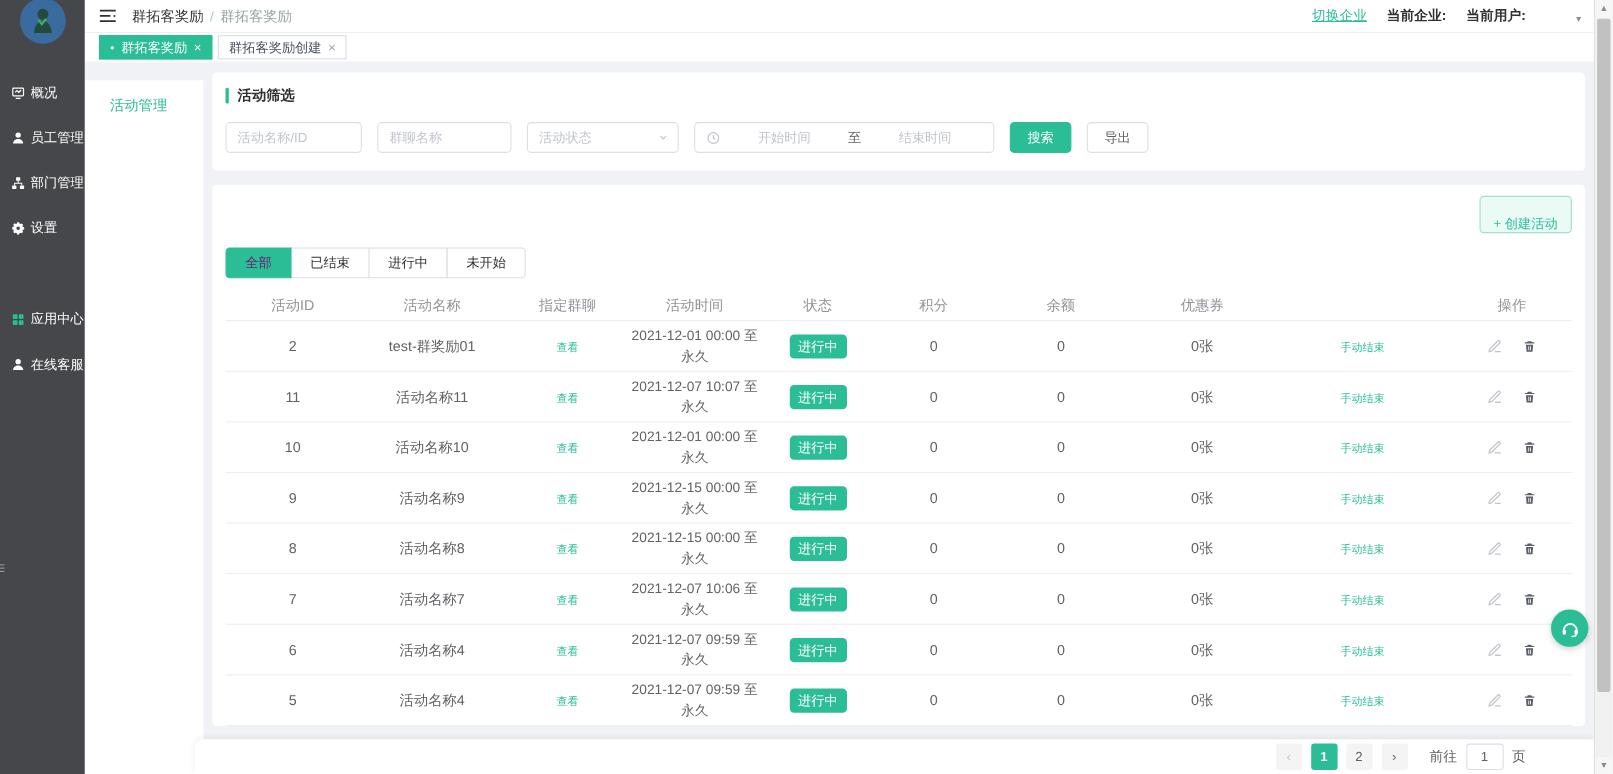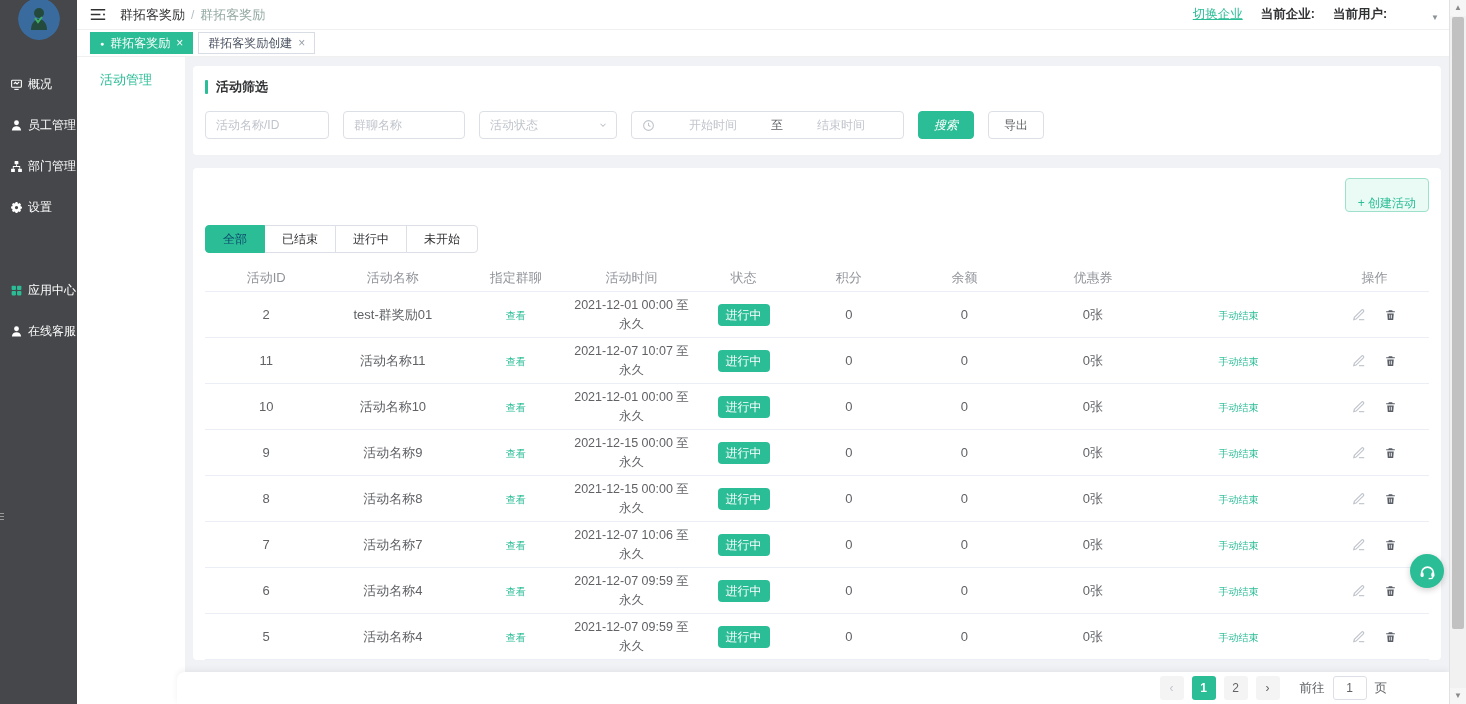--- a/index.html
+++ b/index.html
@@ -29,53 +29,53 @@
 
   
   .tabbar { position:absolute; left:77px; top:30px; right:17px; height:27px; background:#fff; display:flex; align-items:center; gap:5px; padding-left:13px; border-bottom:1px solid #f0f0f0; z-index:4; }
   .wtab { height:22px; display:flex; align-items:center; gap:6px; padding:0 9px; font-size:12px; border:1px solid #d8dce5; background:#fff; color:#495060; cursor:pointer; }
   .wtab .dot { font-size:7px; line-height:1; }
   .wtab .x { color:#9aa0a6; font-size:12px; }
   .wtab.active { background:#2bbd96; border-color:#2bbd96; color:#fff; }
   .wtab.active .dot, .wtab.active .x { color:#fff; }
 
   
-  .subsidebar { position:absolute; left:77px; top:57px; width:108px; bottom:0; background:#fff; z-index:3; }
+  .subsidebar { position:absolute; left:77px; top:73px; width:108px; bottom:0; background:#fff; z-index:3; }
   .submenu-item { padding:14px 0 14px 23px; font-size:13px; color:#303133; cursor:pointer; }
   .submenu-item.active { color:#2bbd96; }
 
   
   .main { position:absolute; left:185px; top:57px; right:17px; bottom:0; background:#f0f2f5; overflow:hidden; }
   .crumbbar { height:31px; line-height:31px; background:#fff; padding-left:12px; font-size:13px; color:#303133; }
   .card { background:#fff; border-radius:4px; margin:0 8px; }
   .filter-card { margin-top:9px; padding:12px 12px 16px; }
   .card-title { display:flex; align-items:center; font-size:13px; font-weight:700; color:#303133; }
   .bar { width:3px; height:14px; background:#2bbd96; border-radius:1px; margin-right:8px; }
   .filter-row { display:flex; align-items:flex-end; margin-top:15px; gap:14px; }
   .inp { height:28px; border:1px solid #dcdfe6; border-radius:4px; padding:0 10px; font-size:12px; color:#606266; font-family:inherit; outline:none; }
   .inp::placeholder { color:#c0c4cc; }
   .inp-name { width:124px; } .inp-group { width:122px; }
   .sel { width:138px; height:28px; border:1px solid #dcdfe6; border-radius:4px; display:flex; align-items:center; padding:0 8px 0 10px; color:#c0c4cc; cursor:pointer; }
   .sel span { flex:1; }
   .daterange { width:273px; height:28px; border:1px solid #dcdfe6; border-radius:4px; display:flex; align-items:center; padding:0 10px; color:#c0c4cc; cursor:pointer; gap:6px; }
   .daterange .ph { flex:1; text-align:center; }
   .daterange .to { color:#606266; flex:0; }
   .btn { height:28px; padding:0 15px; border-radius:4px; font-size:12px; cursor:pointer; font-family:inherit; }
-  .btn-primary { background:#2bbd96; border:1px solid #2bbd96; color:#fff;font-style:italic; }
+  .btn-primary { background:#2bbd96; border:1px solid #2bbd96; color:#fff; }
   .btn-plain { background:#fff; border:1px solid #dcdfe6; color:#606266; }
 
   .list-card { margin-top:13px; padding:10px 12px 0; }
   .list-head { display:flex; align-items:center; }
   .summary { margin-left:16px; font-size:12.5px; font-weight:700; color:#303133; white-space:pre; }
   .btn-create { margin-left:auto; height:26px; padding:16px 12px; background:#eafaf5; border:1px solid #9fe0cc; color:#2bbd96; border-radius:4px; font-size:12px; cursor:pointer; font-family:inherit; }
   .seg-tabs { display:flex; margin-top:13px; }
   .seg { height:28px; padding:0 17px; display:flex; align-items:center; font-size:12px; border:1px solid #dcdfe6; background:#fff; color:#303133; cursor:pointer; margin-left:-1px; }
   .seg:first-child { border-radius:4px 0 0 4px; margin-left:0; }
   .seg:last-child { border-radius:0 4px 4px 0; }
-  .seg.active { background:#2bbd96; border-color:#2bbd96; color:#0c4a6e; z-index:1; }
+  .seg.active { background:#2bbd96; border-color:#2bbd96; color:#701a75; z-index:1; }
 
   .table { margin-top:11px; --cols:10% 10.7% 9.4% 9.5% 8.8% 8.4% 10.5% 10.5% 13.3% 8.9%; }
   .thead { display:grid; grid-template-columns:var(--cols); height:28px; align-items:center; color:#909399; font-size:13px; text-align:center; border-bottom:1px solid #ebeef5; }
   .tr { display:grid; grid-template-columns:var(--cols); min-height:46px; align-items:center; text-align:center; font-size:13px; color:#606266; border-bottom:1px solid #ebeef5; }
   .td .line { line-height:19px; font-size:12.5px; }
   .link { color:#2bbd96; cursor:pointer; text-decoration:none; font-size:10px; }
   .badge { display:inline-block; background:#2bbd96; color:#fff; font-size:12px; line-height:1; padding:5px 8px; border-radius:4px; }
   .ops { display:flex; justify-content:center; align-items:center; gap:18px; }
   .ops span { cursor:pointer; display:inline-flex; }
 

